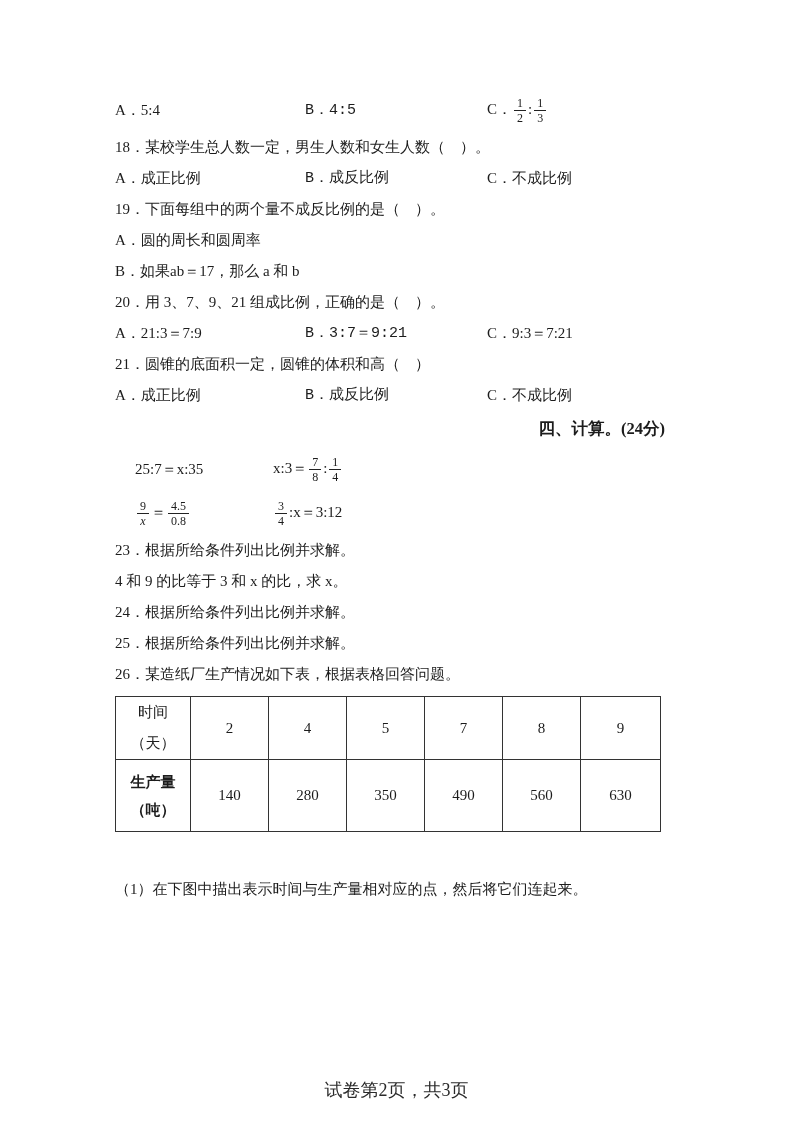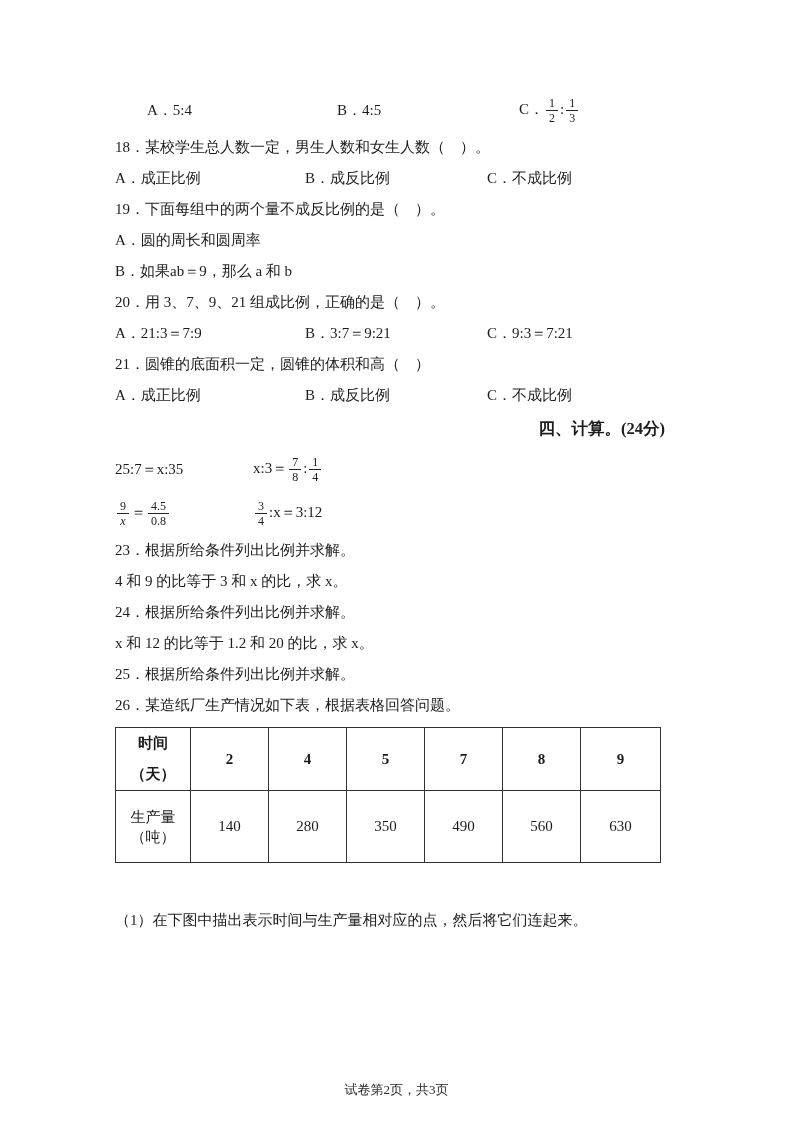--- a/index.html
+++ b/index.html
@@ -11,55 +11,55 @@
     box-sizing:border-box;
     padding:88px 128px 0 115px;
     font-family:"Liberation Serif","DejaVu Serif",serif;
     font-size:15px;
     line-height:31px;
     color:#1c1c1c;
   }
   .line{white-space:nowrap;}
   .opt-row{display:flex;align-items:center;}
   .opt-row .c1{width:190px;}
-  .opt-row .c2{width:182px;}
+  .opt-row .c2{width:182px;font-family:Liberation Mono, monospace;}
   .opt-row .c3{flex:1;}
-  .tall{height:44px;margin-left:32px;}
+  .tall{height:44px;}
   .frac{
     display:inline-flex;flex-direction:column;align-items:center;
     vertical-align:middle;font-size:12px;line-height:14px;margin:0 2px;
     transform:translateY(-1px);
   }
   .frac .num{border-bottom:1px solid #222;padding:0 3px;display:block;}
   .frac .den{padding:0 3px;display:block;}
   .section-title{font-weight:bold;font-size:16.5px;line-height:36px;margin-left:-6px;text-align:right;}
   .eq-row{display:flex;align-items:center;height:44px;}
-  .eq-row .e1{width:138px;}
+  .eq-row .e1{width:138px;margin-left:20px;}
   .eq-row .e2{flex:1;}
   .math-x{font-style:italic;}
   table.data{
     border-collapse:collapse;
     margin-top:6px;
     table-layout:fixed;
     width:545px;
   }
   table.data td{
     border:1px solid #333;
     text-align:center;
     vertical-align:middle;
     font-size:15px;
     padding:0;
   }
-  tr.r1 td{height:47px;font-weight:bold;}
+  tr.r1 td{height:47px;}
   tr.r2 td{height:71px;}
-  .prewrap{white-space:pre-line;line-height:20px;}
+  .prewrap{white-space:pre-line;line-height:28px;font-weight:bold;}
   .sub-line{margin-top:42px;}
   .footer{
     position:absolute;left:0;right:0;bottom:22px;
-    text-align:center;font-size:13px;color:#2a2a2a;line-height:20px;
+    text-align:center;font-size:18px;color:#2a2a2a;line-height:20px;
   }
 </style>
 </head>
 <body>
 
 <div class="page">
 
   <div class="opt-row tall">
     <span class="c1">A．5:4</span>
     <span class="c2">B．4:5</span>
@@ -76,21 +76,21 @@
 
   <div class="line">18．某校学生总人数一定，男生人数和女生人数（　）。</div>
   <div class="opt-row">
     <span class="c1">A．成正比例</span>
     <span class="c2">B．成反比例</span>
     <span class="c3">C．不成比例</span>
   </div>
 
   <div class="line">19．下面每组中的两个量不成反比例的是（　）。</div>
   <div class="line">A．圆的周长和圆周率</div>
-  <div class="line">B．如果ab＝9，那么 a 和 b</div>
+  <div class="line">B．如果ab＝17，那么 a 和 b</div>
 
   <div class="line">20．用 3、7、9、21 组成比例，正确的是（　）。</div>
   <div class="opt-row">
     <span class="c1">A．21:3＝7:9</span>
     <span class="c2">B．3:7＝9:21</span>
     <span class="c3">C．9:3＝7:21</span>
   </div>
 
   <div class="line">21．圆锥的底面积一定，圆锥的体积和高（　）</div>
   <div class="opt-row">
@@ -130,21 +130,20 @@
           <span class="num">3</span>
           <span class="den">4</span>
         </span><span>:x＝3:12</span>
     </span>
   </div>
 
   <div class="line">23．根据所给条件列出比例并求解。</div>
   <div class="line">4 和 9 的比等于 3 和 x 的比，求 x。</div>
 
   <div class="line">24．根据所给条件列出比例并求解。</div>
-  <div class="line">x 和 12 的比等于 1.2 和 20 的比，求 x。</div>
 
   <div class="line">25．根据所给条件列出比例并求解。</div>
 
   <div class="line">26．某造纸厂生产情况如下表，根据表格回答问题。</div>
 
   <table class="data">
     <colgroup>
       <col style="width:75px">
         <col style="width:78px">
         <col style="width:78px">

